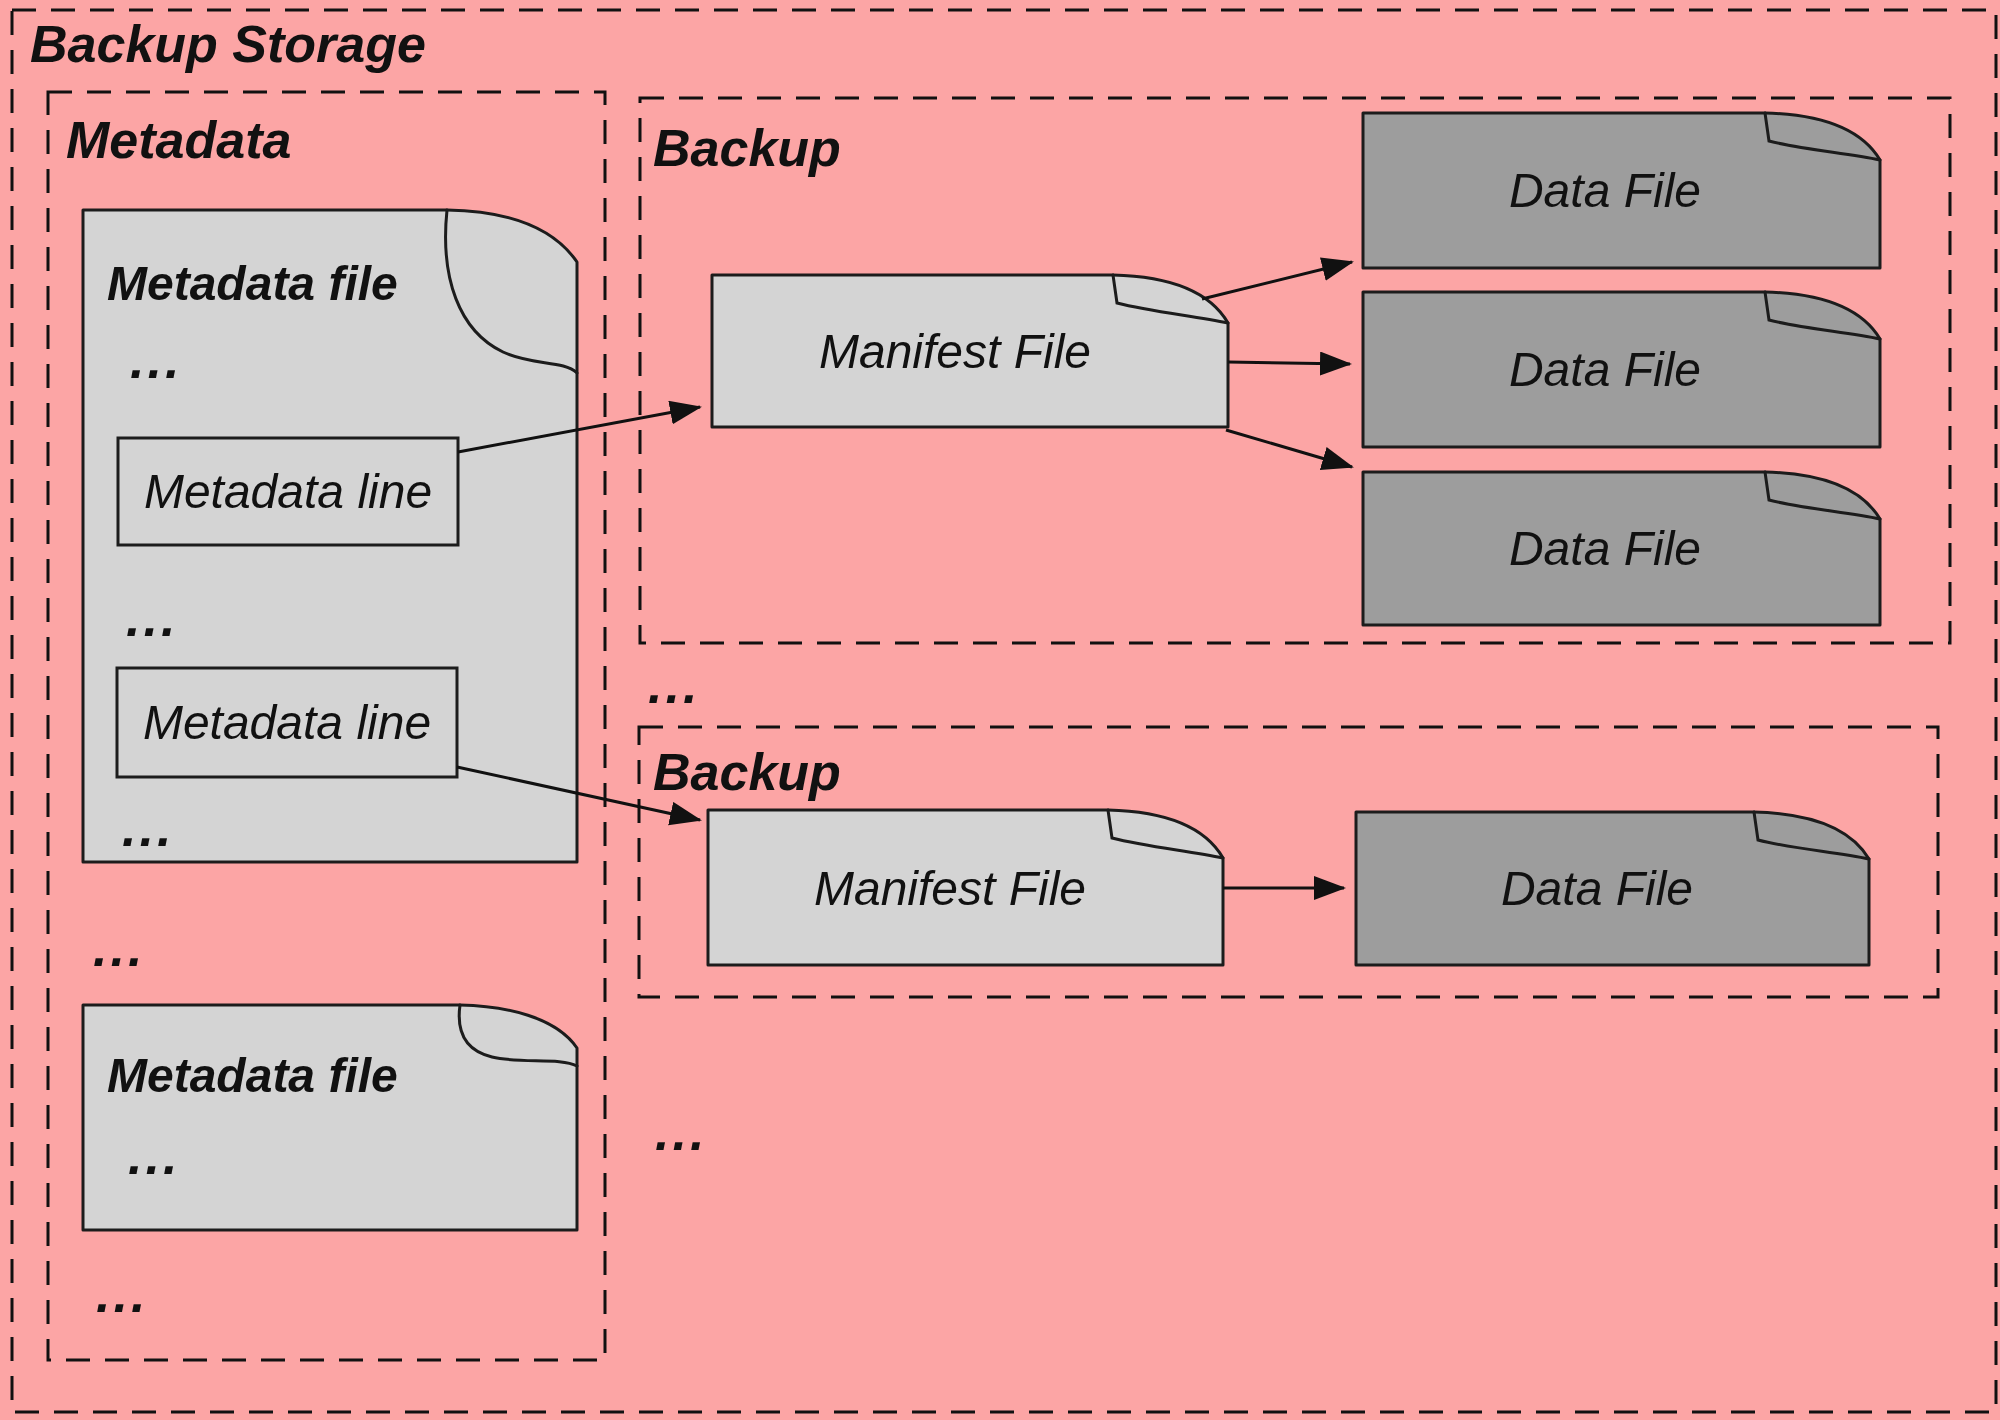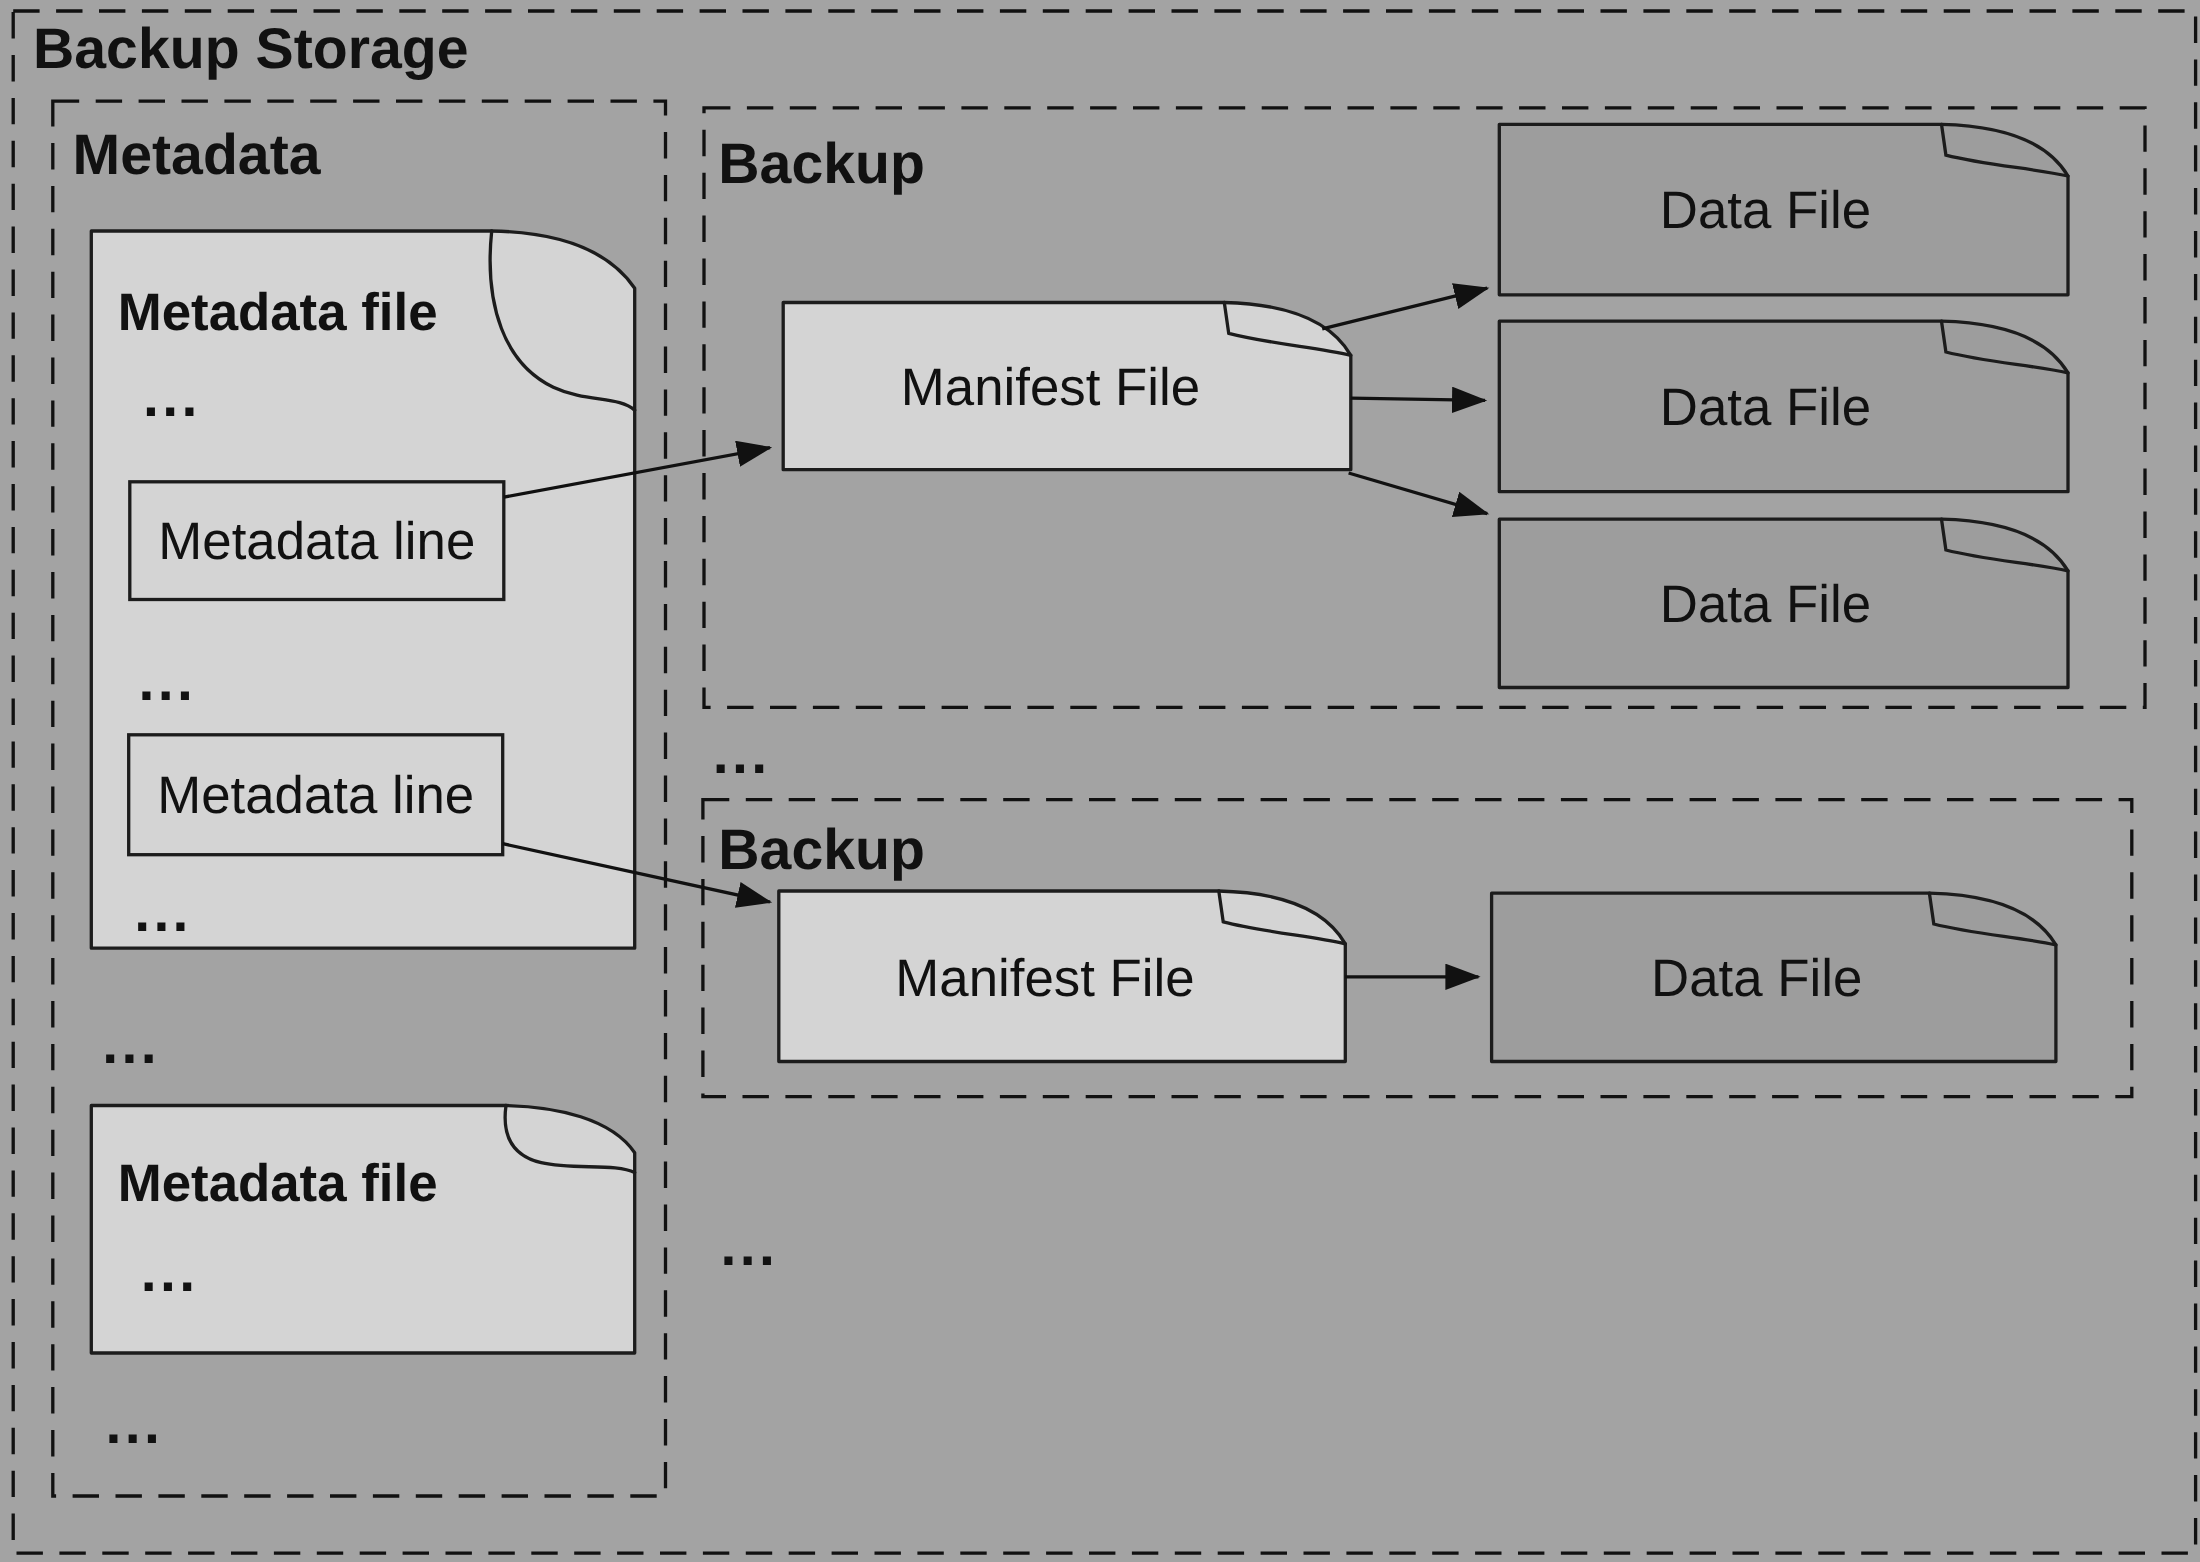--- a/index.html
+++ b/index.html
@@ -5,21 +5,22 @@
   html, body {
     margin: 0;
     padding: 0;
     background: #ffffff;
     font-family: "Liberation Sans", sans-serif;
   }
   .stage {
     width: 2000px;
     height: 1420px;
     position: relative;
-    background: #a3a3a3;
+    background: #fca5a5;
+    font-style: italic;
   }
   svg { display: block; }
   text {
     font-family: "Liberation Sans", sans-serif;
     fill: #111111;
   }
   .section-title { font-size: 52px; font-weight: bold; }
   .doc-title     { font-size: 48px; font-weight: bold; }
   .body-label    { font-size: 48px; }
   .dots          { font-size: 52px; font-weight: bold; letter-spacing: 3px; }

